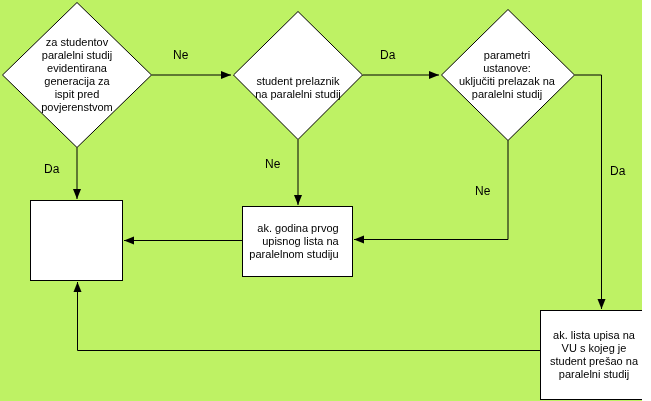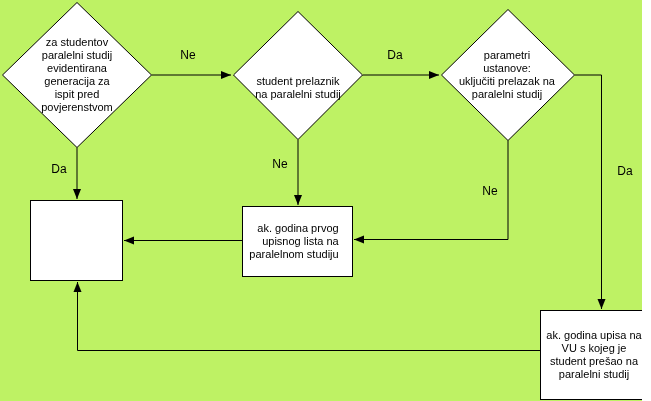--- a/index.html
+++ b/index.html
@@ -29,21 +29,20 @@
     font-size: 11px;
     line-height: 13px;
     color: #000000;
     white-space: pre-line;
     pointer-events: none;
   }
   .edge-label {
     position: absolute;
     width: 30px;
     height: 16px;
-    text-align: center;
     font-size: 12px;
     line-height: 16px;
     color: #000000;
     pointer-events: none;
   }
 </style>
 </head>
 <body>
 
 <div class="canvas">
@@ -86,21 +85,21 @@
   <div class="node-label" style="left:443px; top:49px; width:128px; height:52px;text-align:center;">parametri
 ustanove:
 uključiti prelazak na
 paralelni studij</div>
 
 
   <div class="node-label" style="left:234px; top:222px; width:120px; height:39px;text-align:right;">ak. godina prvog
 upisnog lista na
 paralelnom studiju</div>
 
-  <div class="node-label" style="left:539px; top:329px; width:110px; height:52px;">ak. godina upisa na
+  <div class="node-label" style="left:539px; top:329px; width:110px; height:52px;">ak. lista upisa na
 VU s kojeg je
 student prešao na
 paralelni studij</div>
 
   <div class="edge-label" style="left:173px; top:47px;">Ne</div>
 
   <div class="edge-label" style="left:380px; top:47px;">Da</div>
 
   <div class="edge-label" style="left:44px; top:161px;">Da</div>
 

